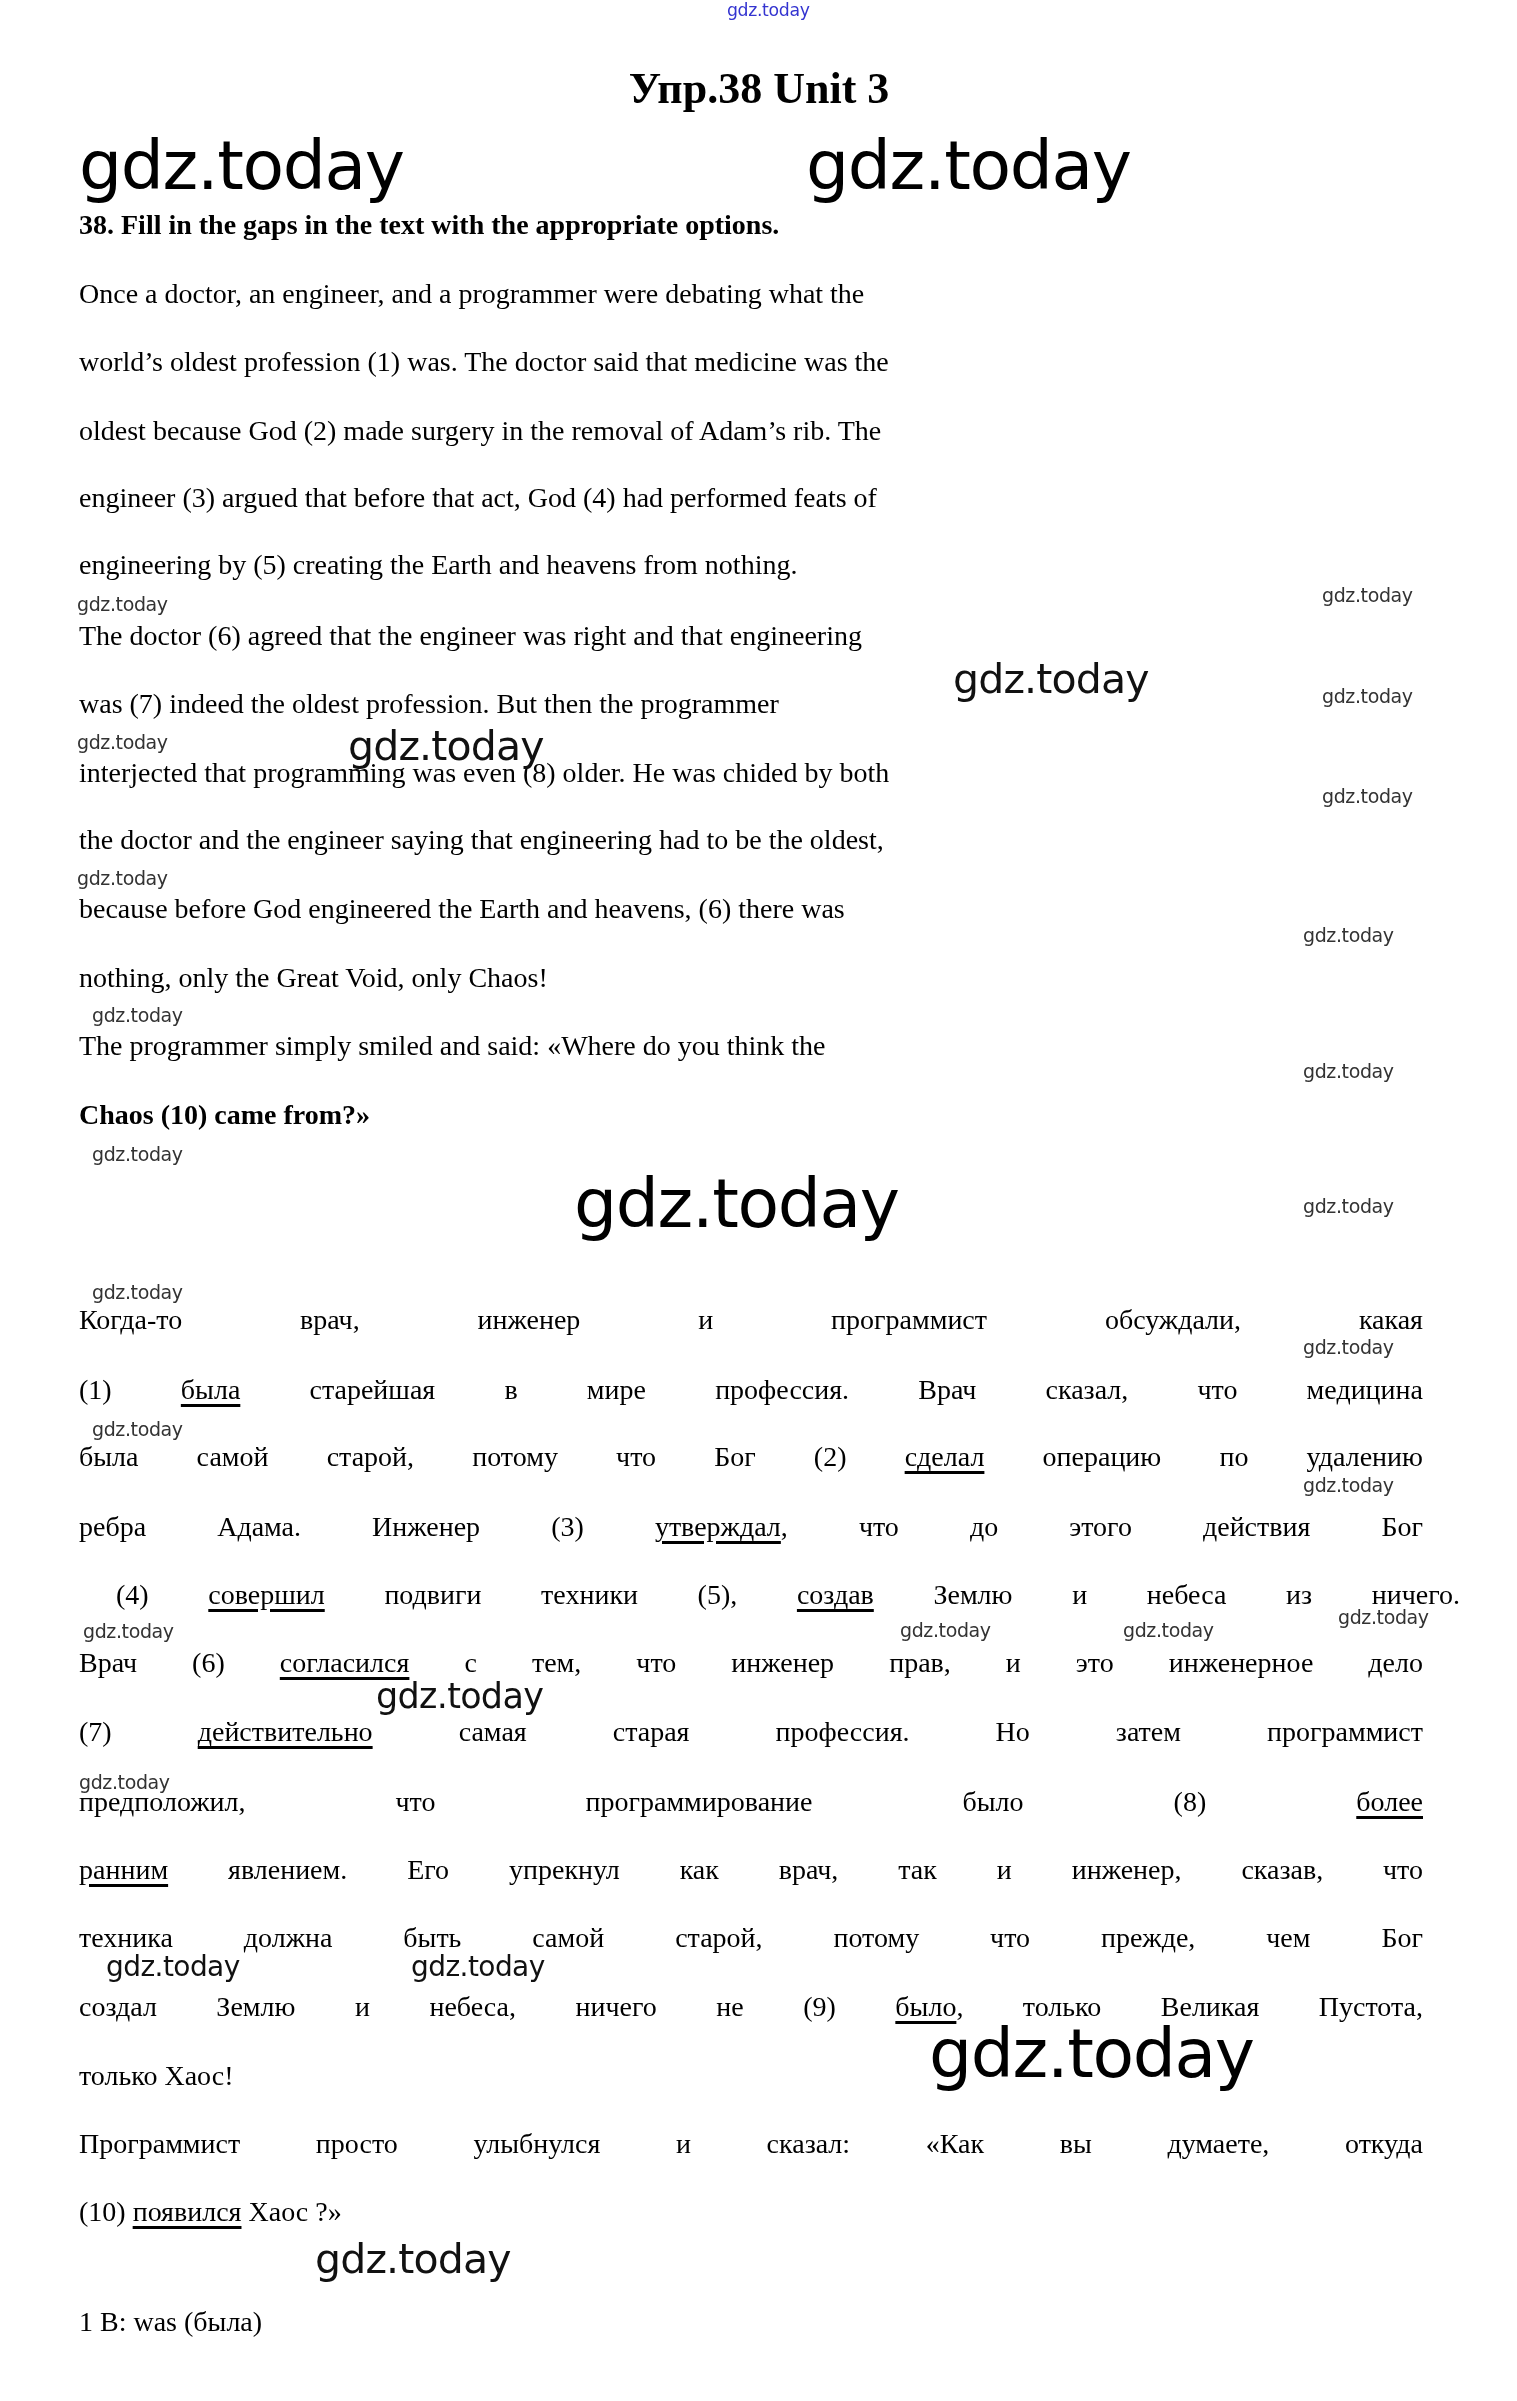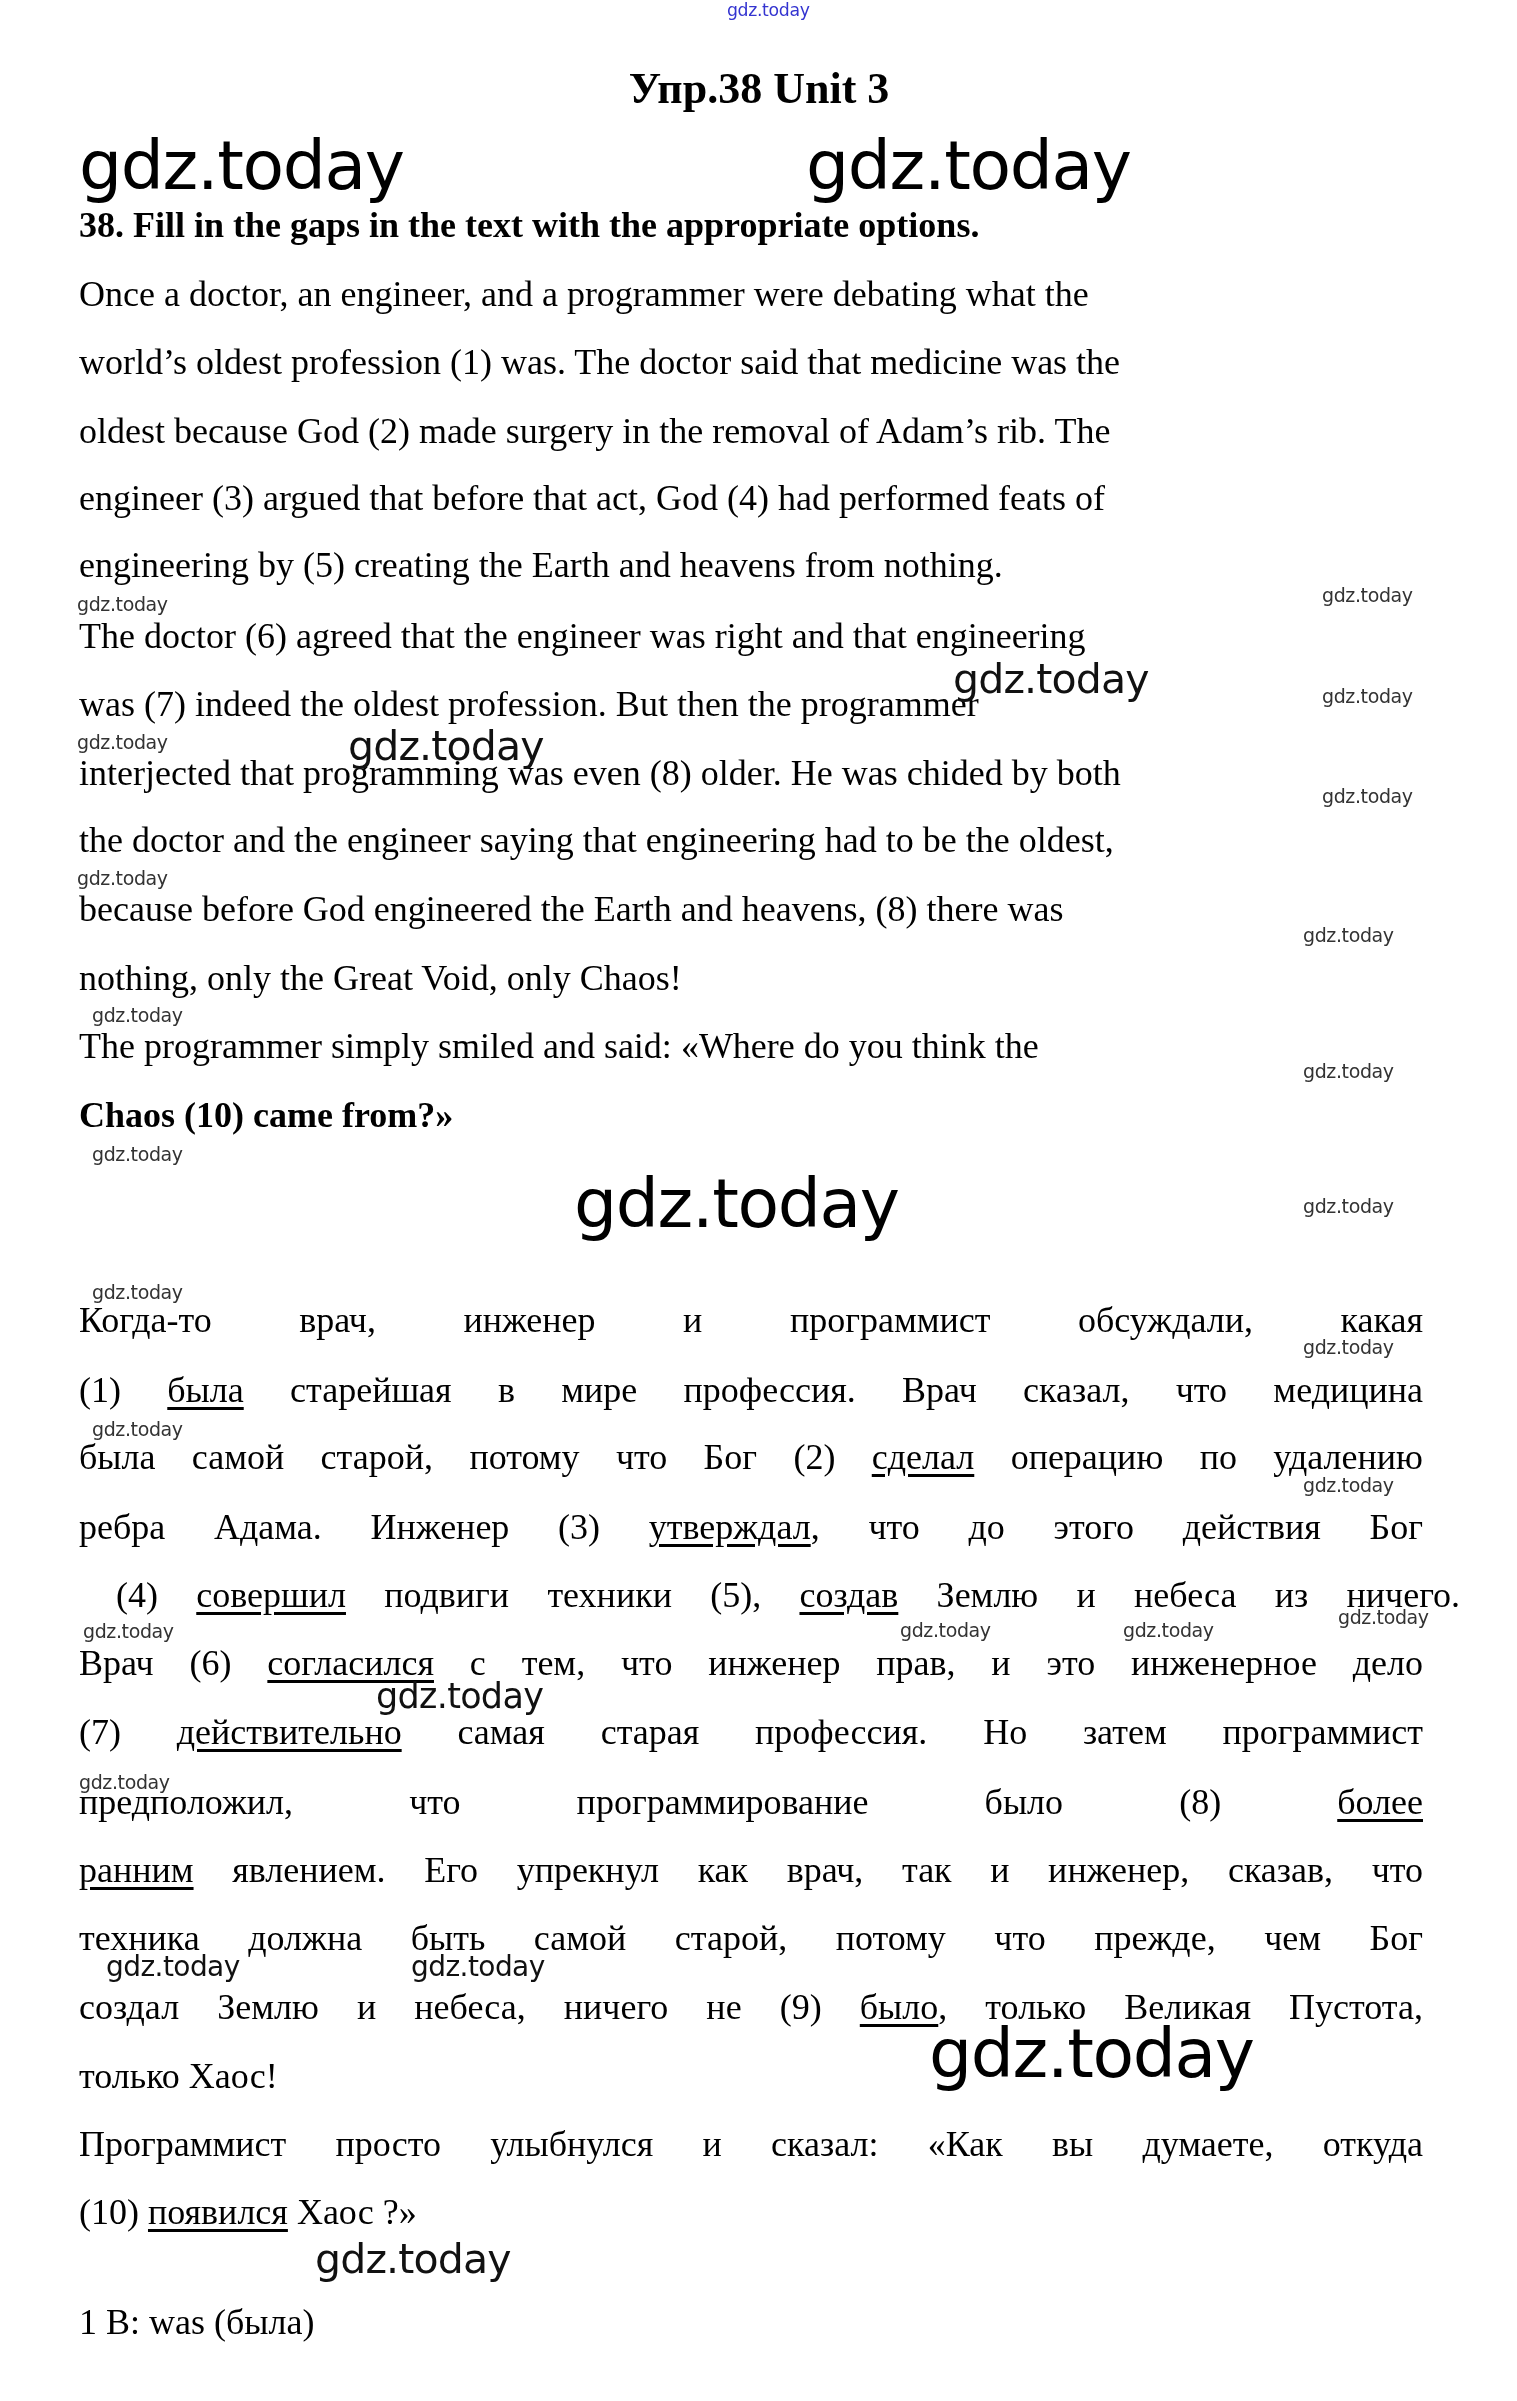--- a/index.html
+++ b/index.html
@@ -1,21 +1,21 @@
 <!DOCTYPE html>
 <html style="font-size:12.6px"><head>
 <meta charset="utf-8">
 <style>
   html, body { margin: 0; padding: 0; background: #ffffff; }
   body { width: 1518px; height: 2401px; position: relative; overflow: hidden; }
   .page { position: absolute; left: 0; top: 0; width: 1518px; height: 1805px; background: #fff; }
   .ln {
     position: absolute; left: 79px;
     font-family: "Liberation Serif", serif;
-    font-size: 36px; line-height: 44px; color: #000;
+    font-size: 28px; line-height: 44px; color: #000;
     white-space: nowrap;
   }
   .bold { font-weight: bold; }
   .just {
     width: 1344px; white-space: normal;
     text-align: justify; text-align-last: justify;
   }
   .title {
     position: absolute; left: 0; width: 1518px; text-align: center;
     font-family: "Liberation Serif", serif; font-weight: bold;
@@ -49,21 +49,21 @@
   <div>
     <div class="ln" style="top:272px;">Once a doctor, an engineer, and a programmer were debating what the</div>
     <div class="ln" style="top:340px;">world’s oldest profession (1) was. The doctor said that medicine was the</div>
     <div class="ln" style="top:409px;">oldest because God (2) made surgery in the removal of Adam’s rib. The</div>
     <div class="ln" style="top:476px;">engineer (3) argued that before that act, God (4) had performed feats of</div>
     <div class="ln" style="top:543px;">engineering by (5) creating the Earth and heavens from nothing.</div>
     <div class="ln" style="top:614px;">The doctor (6) agreed that the engineer was right and that engineering</div>
     <div class="ln" style="top:682px;">was (7) indeed the oldest profession. But then the programmer</div>
     <div class="ln" style="top:751px;text-align:center;">interjected that programming was even (8) older. He was chided by both</div>
     <div class="ln" style="top:818px;">the doctor and the engineer saying that engineering had to be the oldest,</div>
-    <div class="ln" style="top:887px;">because before God engineered the Earth and heavens, (8) there was</div>
+    <div class="ln" style="top:887px;">because before God engineered the Earth and heavens, (6) there was</div>
     <div class="ln" style="top:956px;">nothing, only the Great Void, only Chaos!</div>
     <div class="ln" style="top:1024px;">The programmer simply smiled and said: «Where do you think the</div>
     <div class="ln" style="top:1093px;font-weight:bold;">Chaos (10) came from?»</div>
   </div>
 
   <div class="wm wm-s" style="left:1322px; top:586px;">gdz.today</div>
   <div class="wm wm-s" style="left:77px;   top:595px;">gdz.today</div>
   <div class="wm wm-m" style="left:953px; top:659px;">gdz.today</div>
   <div class="wm wm-s" style="left:1322px; top:687px;">gdz.today</div>
   <div class="wm wm-s" style="left:77px;   top:733px;">gdz.today</div>

